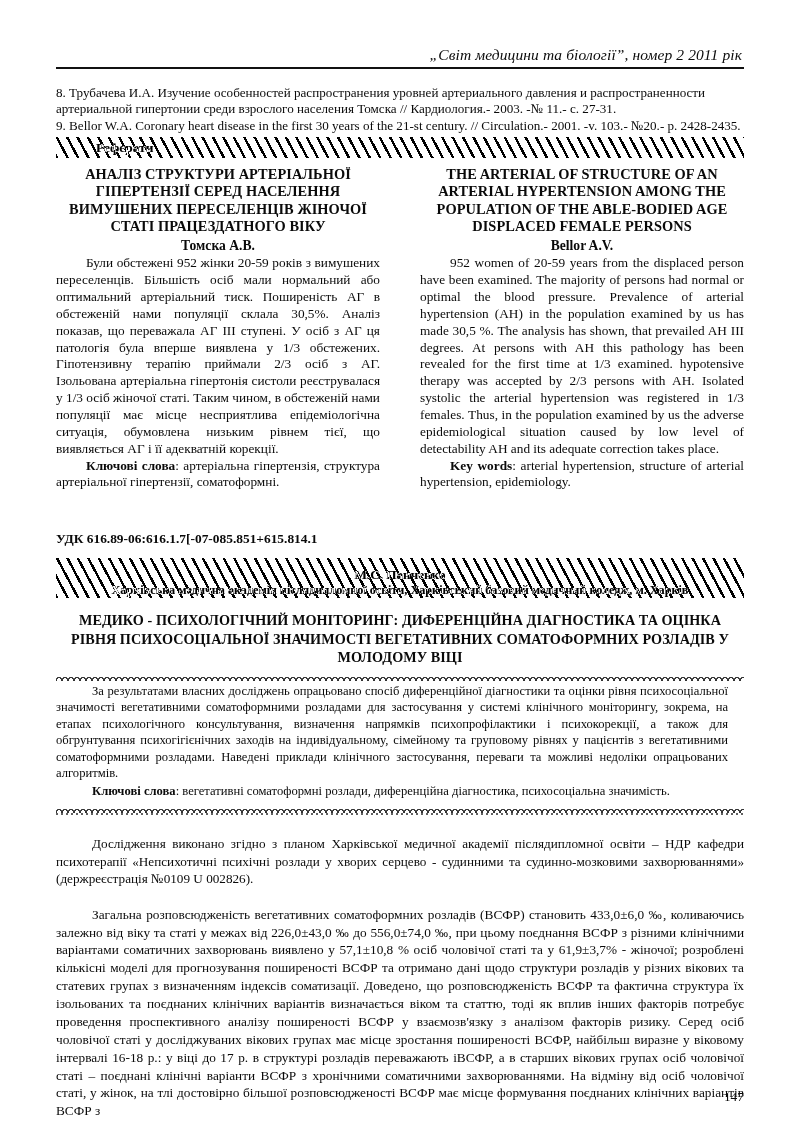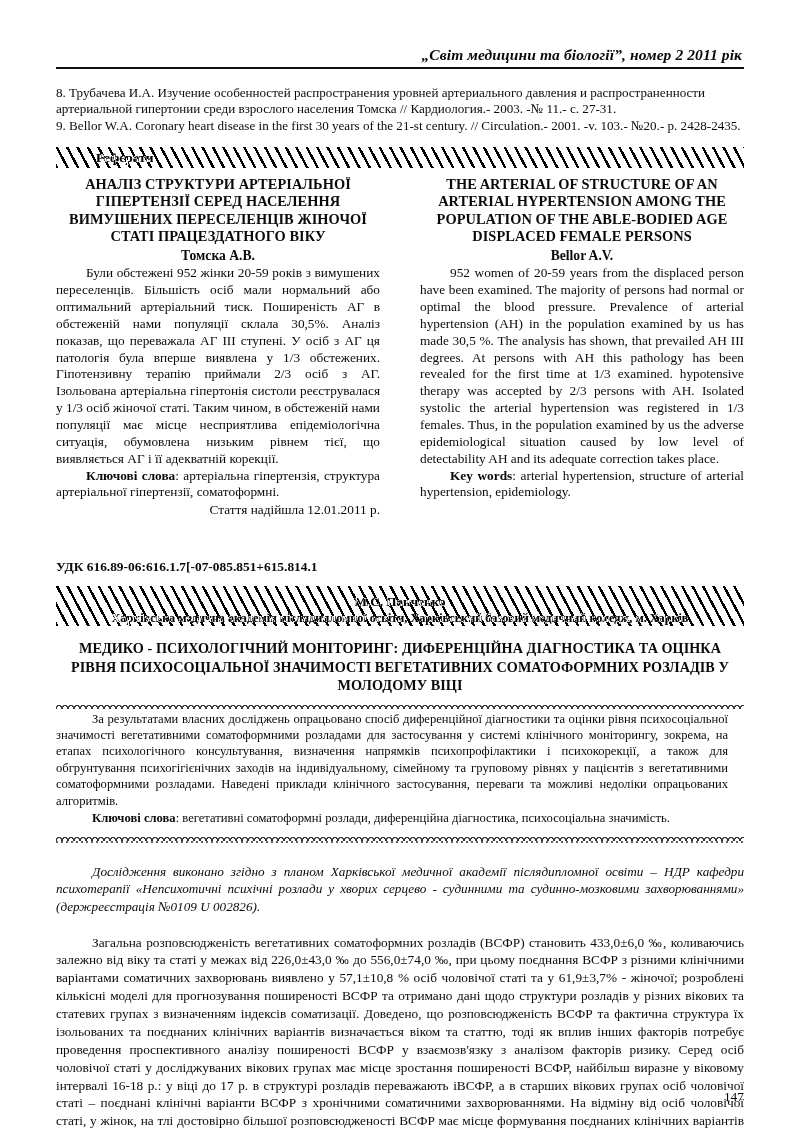--- a/index.html
+++ b/index.html
@@ -21,21 +21,21 @@
     width: 800px;
     height: 1131px;
     box-sizing: border-box;
     padding: 0 56px;
   }
 
   
   .runhead {
     text-align: right;
     font-style: italic;
-    font-weight: bold;
+    font-weight: normal;
     font-size: 15.5px;
     letter-spacing: 0.1px;
     padding-top: 46px;
     padding-right: 2px;
     white-space: nowrap;
   }
   .runhead-rule {
     border-bottom: 2.1px solid #111;
     margin-top: 3px;
     margin-bottom: 16px;
@@ -45,21 +45,21 @@
   .ref-list {
     font-size: 13.1px;
     line-height: 1.245;
     text-align: left;
   }
   .ref-list p { margin: 0; }
 
   .hatch-band {
     position: relative;
     height: 21px;
-    margin-top: 13px;
+    margin-top: 3px;
     margin-bottom: 2px;
     background-image: repeating-linear-gradient(
         62deg,
         #000 0px, #000 2.4px,
         #ffffff 2.4px, #ffffff 9.2px);
     overflow: hidden;
   }
   .hatch-band .band-text {
     position: absolute;
     top: 0;
@@ -199,21 +199,20 @@
   .sum-kw {
     text-align: justify;
     font-size: 12.6px;
     line-height: 1.31;
     text-indent: 36px;
     margin: 1px 0 0 0;
   }
 
   .plan-note {
     text-align: justify;
-    font-style: italic;
     font-size: 13.2px;
     line-height: 1.33;
     text-indent: 36px;
     margin-top: 18px;
   }
 
   .main-body {
     text-align: justify;
     font-size: 13.3px;
     line-height: 1.345;
@@ -245,21 +244,20 @@
     <div class="band-text">Реферати</div>
   </div>
 
   <div class="abs-cols">
 
     <div class="abs-col">
       <div class="abs-title">АНАЛІЗ СТРУКТУРИ АРТЕРІАЛЬНОЇ ГІПЕРТЕНЗІЇ СЕРЕД НАСЕЛЕННЯ ВИМУШЕНИХ ПЕРЕСЕЛЕНЦІВ ЖІНОЧОЇ СТАТІ ПРАЦЕЗДАТНОГО ВІКУ</div>
       <div class="abs-author">Томска А.В.</div>
       <div class="abs-body">Були обстежені 952 жінки 20-59 років з вимушених переселенців. Більшість осіб мали нормальний або оптимальний артеріальний тиск. Поширеність АГ в обстеженій нами популяції склала 30,5%. Аналіз показав, що переважала АГ III ступені. У осіб з АГ ця патологія була вперше виявлена у 1/3 обстежених. Гіпотензивну терапію приймали 2/3 осіб з АГ. Ізольована артеріальна гіпертонія систоли реєструвалася у 1/3 осіб жіночої статі. Таким чином, в обстеженій нами популяції має місце несприятлива епідеміологічна ситуація, обумовлена низьким рівнем тієї, що виявляється АГ і її адекватній корекції.</div>
       <div class="abs-kw"><b>Ключові слова</b><span>: артеріальна гіпертензія, структура артеріальної гіпертензії, соматоформні.</span></div>
-      <div class="abs-received">Стаття надійшла 12.01.2011 р.</div>
     </div>
 
     <div class="abs-col">
       <div class="abs-title">THE ARTERIAL OF STRUCTURE OF AN ARTERIAL HYPERTENSION AMONG THE POPULATION OF THE ABLE-BODIED AGE DISPLACED FEMALE PERSONS</div>
       <div class="abs-author">Bellor A.V.</div>
       <div class="abs-body">952 women of 20-59 years from the displaced person have been examined. The majority of persons had normal or optimal the blood pressure. Prevalence of arterial hypertension (AH)  in the population examined by us has made 30,5 %. The analysis has shown, that prevailed AH III degrees. At persons with AH this pathology has been revealed for the first time at 1/3 examined. hypotensive therapy was accepted by 2/3 persons with AH. Isolated systolic the arterial hypertension was registered in 1/3 females. Thus, in the population examined by us the adverse epidemiological situation caused by low level of detectability AH and its adequate correction takes place.</div>
       <div class="abs-kw"><b>Key words</b><span>: arterial hypertension, structure of arterial hypertension, epidemiology.</span></div>
     </div>
 
   </div>

